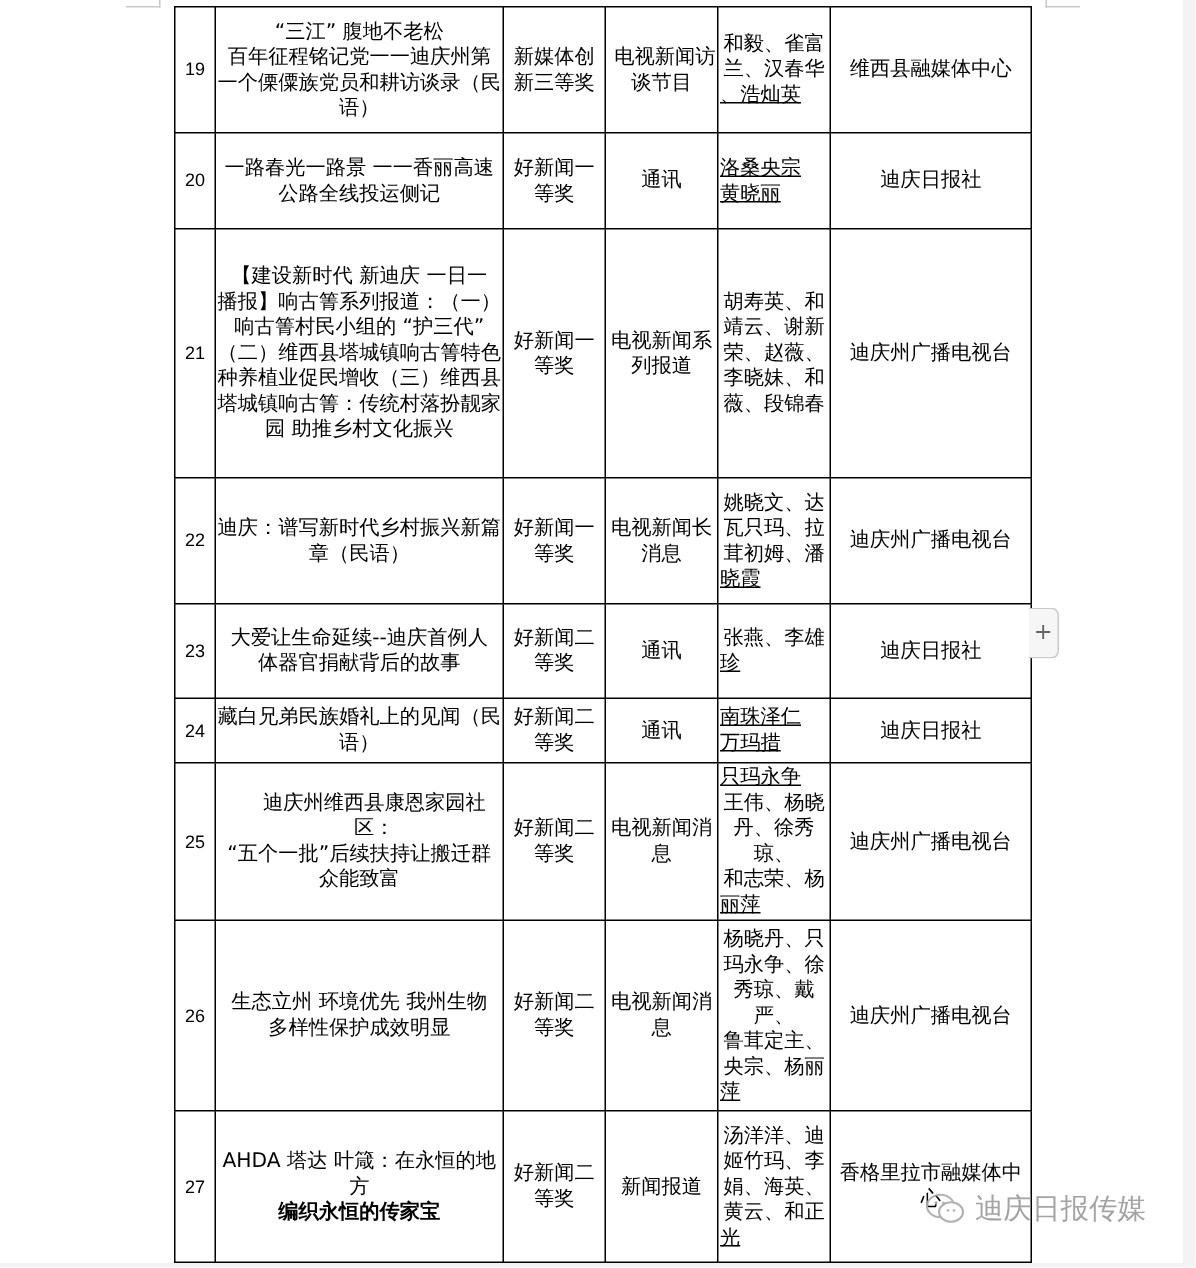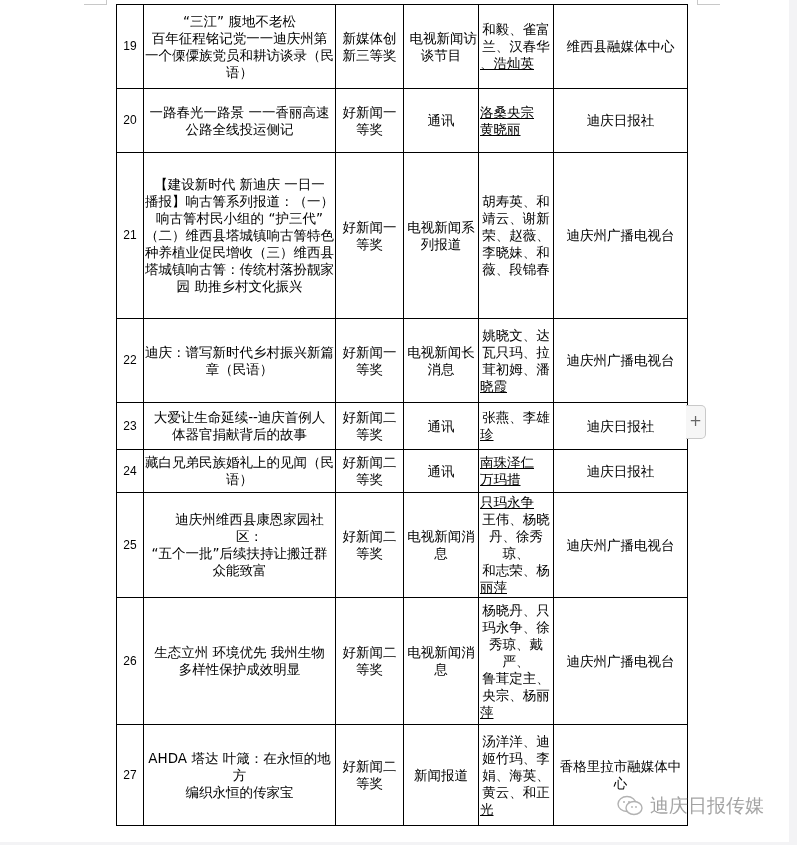--- a/index.html
+++ b/index.html
@@ -162,21 +162,21 @@
           <span class="line c" style="display: block;">消息</span>
         </td>
         <td class="names">
           <span class="line">姚晓文、达</span>
           <span class="line">瓦只玛、拉</span>
           <span class="line">茸初姆、潘</span>
           <span class="line c">晓霞</span>
         </td>
         <td class="org">迪庆州广播电视台</td>
       </tr>
-      <tr style="height: 47px;">
+      <tr style="height: 63px;">
         <td class="num">23</td>
         <td class="title">
           <span class="line c" style="display: block;">大爱让生命延续--迪庆首例人</span>
           <span class="line c" style="display: block;">体器官捐献背后的故事</span>
         </td>
         <td class="award">
           <span class="line c" style="display: block;">好新闻二</span>
           <span class="line c" style="display: block;">等奖</span>
         </td>
         <td class="cat">
@@ -252,21 +252,21 @@
           <span class="line">鲁茸定主、</span>
           <span class="line">央宗、杨丽</span>
           <span class="line c">萍</span>
         </td>
         <td class="org">迪庆州广播电视台</td>
       </tr>
       <tr style="height: 101px;">
         <td class="num">27</td>
         <td class="title">
           <span class="line c" style="display: block;">AHDA 塔达 叶箴：在永恒的地方</span>
-          <span class="line c" style="display: block;">编织永恒的传家宝</span>
+          <span class="line c" style="display: block; font-weight: bold;">编织永恒的传家宝</span>
         </td>
         <td class="award">
           <span class="line c" style="display: block;">好新闻二</span>
           <span class="line c" style="display: block;">等奖</span>
         </td>
         <td class="cat">
           <span class="line c" style="display: block;">新闻报道</span>
         </td>
         <td class="names">
           <span class="line">汤洋洋、迪</span>

